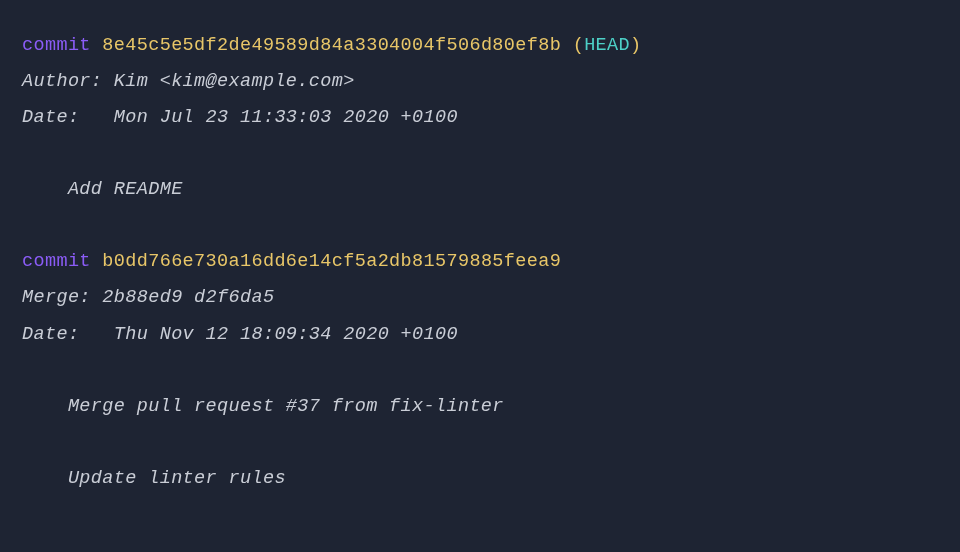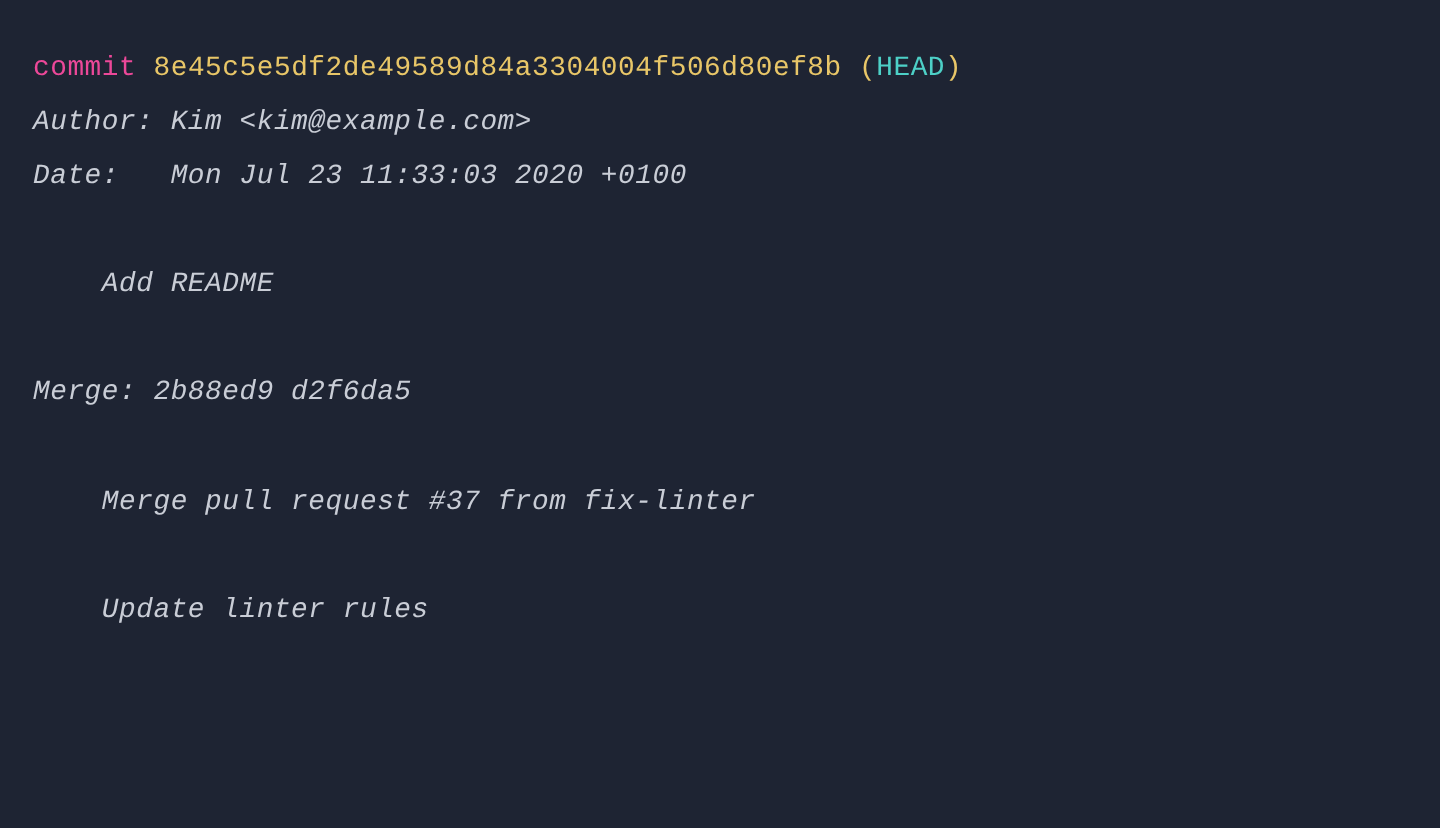--- a/index.html
+++ b/index.html
@@ -15,21 +15,21 @@
       font-size: 18.5px;
       color: #c9cdd6;
       padding: 28px 22px;
       line-height: 1.95;
       letter-spacing: 0.02em;
     }
     .line {
       white-space: pre;
     }
     .commit-label {
-      color: #ec4899;
+      color: #8b5cf6;
     }
     .hash {
       color: #e8c668;
     }
     .paren {
       color: #e8c668;
     }
     .head {
       color: #4dd0c7;
     }
@@ -46,19 +46,21 @@
 
 <div>
 
   <div class="line"><span class="commit-label">commit </span><span class="hash">8e45c5e5df2de49589d84a3304004f506d80ef8b</span><span class="paren"> (</span><span class="head">HEAD</span><span class="paren">)</span></div>
   <div class="line meta">Author: Kim &lt;kim@example.com&gt;</div>
   <div class="line meta">Date:   Mon Jul 23 11:33:03 2020 +0100</div>
   <div class="blank"></div>
   <div class="line meta">    Add README</div>
   <div class="blank"></div>
 
+  <div class="line"><span class="commit-label">commit </span><span class="hash">b0dd766e730a16dd6e14cf5a2db81579885feea9</span></div>
   <div class="line meta">Merge: 2b88ed9 d2f6da5</div>
+  <div class="line meta">Date:   Thu Nov 12 18:09:34 2020 +0100</div>
   <div class="blank"></div>
   <div class="line meta">    Merge pull request #37 from fix-linter</div>
   <div class="blank"></div>
   <div class="line meta">    Update linter rules</div>
 
 </div>
 
 </body></html>

